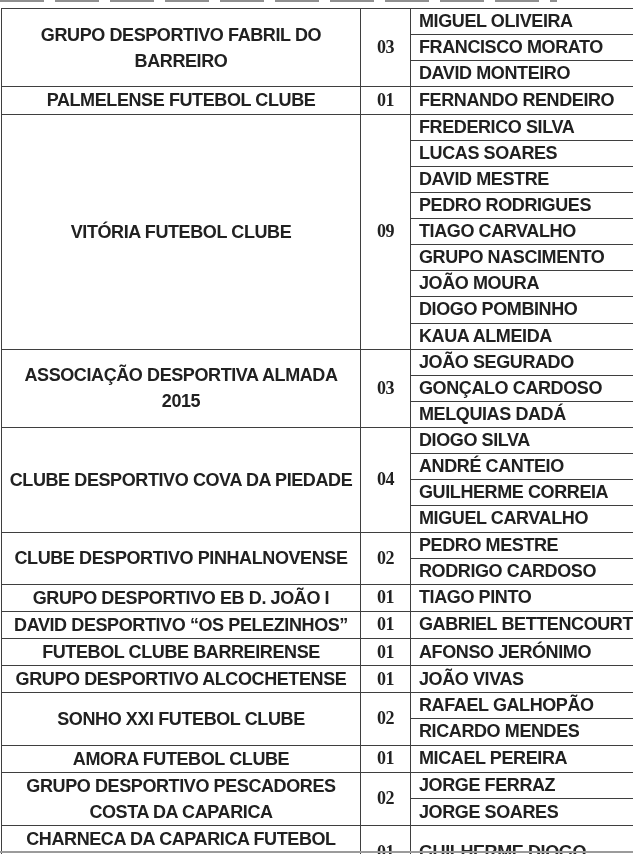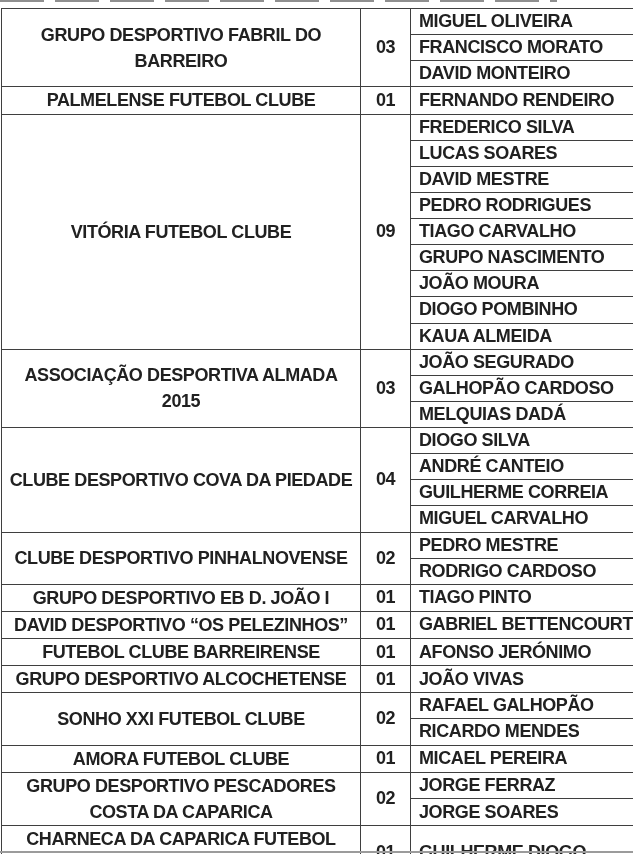--- a/index.html
+++ b/index.html
@@ -42,20 +42,21 @@
   }
   td.club{
     text-align:center;
     white-space:pre-line;
     line-height:26.125px;
     padding:0 4px;
     margin-top:28px;
   }
   td.count{
     text-align:center;
+    font-family:Liberation Serif, serif;
   }
   td.player{
     text-align:left;
     padding-left:8px;
     border-right:none;
   }
 </style>
 </head>
 <body>
 
@@ -112,21 +113,21 @@
       </tr>
       <tr>
         <td class="player">KAUA ALMEIDA</td>
       </tr>
       <tr>
         <td class="club" rowspan="3">ASSOCIAÇÃO DESPORTIVA ALMADA 2015</td>
         <td class="count" rowspan="3">03</td>
         <td class="player">JOÃO SEGURADO</td>
       </tr>
       <tr>
-        <td class="player">GALHOPÃO CARDOSO</td>
+        <td class="player">GONÇALO CARDOSO</td>
       </tr>
       <tr>
         <td class="player">MELQUIAS DADÁ</td>
       </tr>
       <tr>
         <td class="club" rowspan="4">CLUBE DESPORTIVO COVA DA PIEDADE</td>
         <td class="count" rowspan="4">04</td>
         <td class="player">DIOGO SILVA</td>
       </tr>
       <tr>

